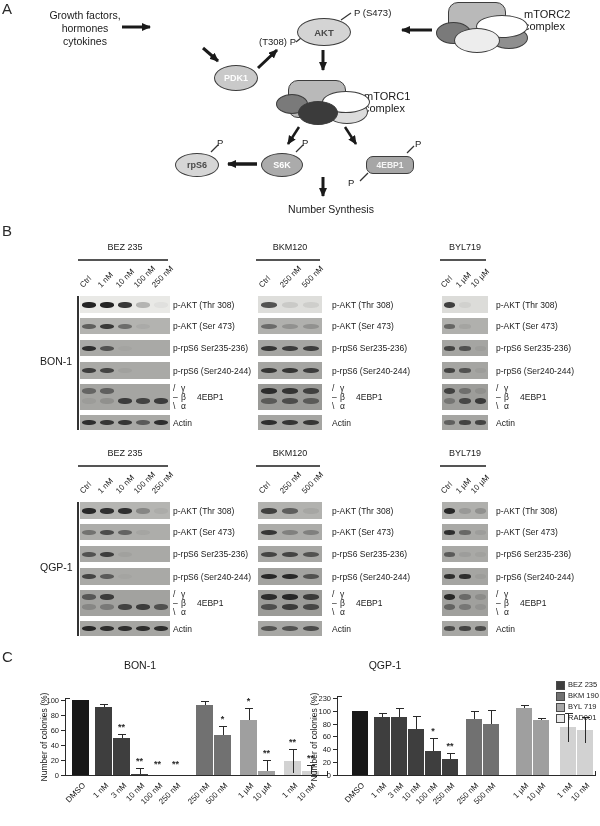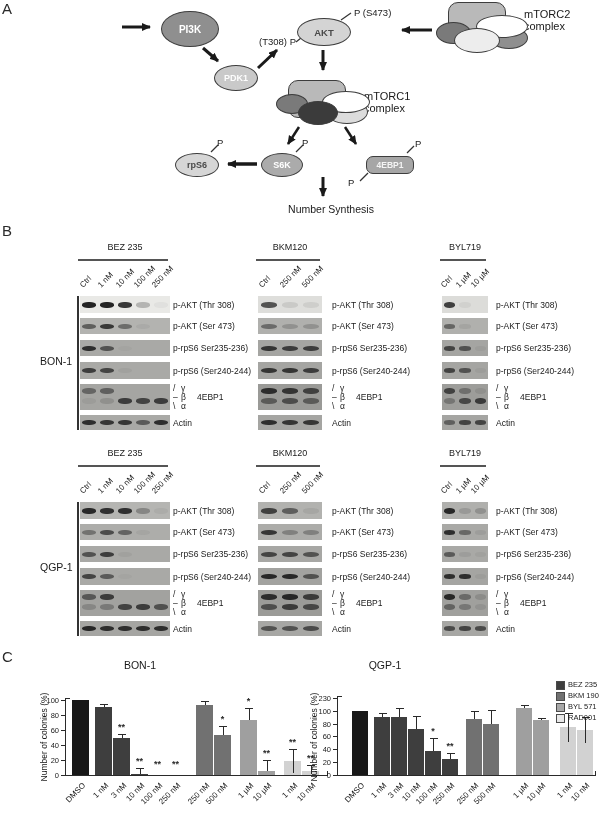--- a/index.html
+++ b/index.html
@@ -16,20 +16,25 @@
   .cxlabel{font-size:11px;line-height:12px;}
   svg.arrows{position:absolute;left:0;top:0;pointer-events:none;}
 </style>
 </head>
 <body>
 
 <div class="page">
 
   <div class="panel-label" style="left:2px;top:0px;">A</div>
 
+  <div class="abs" style="left:35px;top:9px;width:100px;">
+    <div class="gfline">Growth factors,</div>
+    <div class="gfline">hormones</div>
+    <div class="gfline">cytokines</div>
+  </div>
 
   <svg class="arrows" width="600" height="222">
     <defs>
       <marker id="ah" markerUnits="userSpaceOnUse" markerWidth="10" markerHeight="9" refX="8" refY="4" orient="auto">
         <path d="M0,0 L9,4 L0,8 z" fill="#1a1a1a"></path>
       </marker>
     </defs>
     <line x1="122" y1="27" x2="150" y2="27" stroke="#1a1a1a" stroke-width="3" marker-end="url(#ah)"></line>
     <line x1="203" y1="48" x2="218" y2="61" stroke="#1a1a1a" stroke-width="3" marker-end="url(#ah)"></line>
     <line x1="258" y1="68" x2="277" y2="50" stroke="#1a1a1a" stroke-width="3" marker-end="url(#ah)"></line>
@@ -40,21 +45,20 @@
     <line x1="257" y1="164" x2="228" y2="164" stroke="#1a1a1a" stroke-width="3.5" marker-end="url(#ah)"></line>
     <line x1="323" y1="177" x2="323" y2="196" stroke="#1a1a1a" stroke-width="3" marker-end="url(#ah)"></line>
     <line x1="296" y1="42" x2="306" y2="34" stroke="#333" stroke-width="1.2"></line>
     <line x1="341" y1="20" x2="351" y2="13" stroke="#333" stroke-width="1.2"></line>
     <line x1="211" y1="152" x2="218" y2="145" stroke="#333" stroke-width="1.2"></line>
     <line x1="296" y1="152" x2="303" y2="145" stroke="#333" stroke-width="1.2"></line>
     <line x1="407" y1="153" x2="414" y2="146" stroke="#333" stroke-width="1.2"></line>
     <line x1="368" y1="173" x2="360" y2="181" stroke="#333" stroke-width="1.2"></line>
   </svg>
 
-  <div class="node" style="left:161px;top:11px;width:56px;height:34px;background:#8f8f8f;color:#fff;font-size:10px;">PI3K</div>
   <div class="node" style="left:214px;top:65px;width:42px;height:24px;background:#c9c9c9;color:#fdfdfd;font-size:9px;">PDK1</div>
   <div class="node" style="left:297px;top:18px;width:52px;height:26px;background:#d4d4d4;color:#4a4a4a;font-size:9.5px;">AKT</div>
   <div class="node" style="left:175px;top:153px;width:42px;height:22px;background:#d6d6d6;color:#4a4a4a;font-size:9px;">rpS6</div>
   <div class="node" style="left:261px;top:153px;width:40px;height:22px;background:#ababab;color:#fff;font-size:9px;">S6K</div>
   <div class="node" style="left:366px;top:156px;width:46px;height:16px;background:#a6a6a6;color:#f4f4f4;font-size:8.5px;border-radius:7px;">4EBP1</div>
 
   <div class="txt" style="left:238px;top:36px;width:58px;text-align:right;font-size:9.5px;">(T308) P</div>
   <div class="txt" style="left:354px;top:7px;font-size:9.5px;">P (S473)</div>
   <div class="txt" style="left:217px;top:137px;font-size:9.5px;">P</div>
   <div class="txt" style="left:302px;top:137px;font-size:9.5px;">P</div>
@@ -544,18 +548,18 @@
       <div style="position: absolute; left: 498px; top: 781px; width: 70px; text-align: right; font-size: 8px; white-space: nowrap; transform: rotate(-45deg); transform-origin: 100% 0%;">1 nM</div>
       <div style="position: absolute; left: 577px; top: 730.06px; width: 16px; height: 44.94px; background: rgb(210, 210, 210);"></div>
       <div style="position: absolute; left: 585px; top: 717.22px; width: 1px; height: 25.68px; background: rgb(42, 42, 42);"></div>
       <div style="position: absolute; left: 581.5px; top: 717.22px; width: 8px; height: 1px; background: rgb(42, 42, 42);"></div>
       <div style="position: absolute; left: 515px; top: 781px; width: 70px; text-align: right; font-size: 8px; white-space: nowrap; transform: rotate(-45deg); transform-origin: 100% 0%;">10 nM</div>
       <div style="position: absolute; left: 556px; top: 681px; width: 7px; height: 7px; background: rgb(62, 62, 62); border: 1px solid rgb(74, 74, 74);"></div>
       <div style="position: absolute; left: 568px; top: 680px; font-size: 7.5px; white-space: nowrap;">BEZ 235</div>
       <div style="position: absolute; left: 556px; top: 692px; width: 7px; height: 7px; background: rgb(113, 113, 113); border: 1px solid rgb(74, 74, 74);"></div>
       <div style="position: absolute; left: 568px; top: 691px; font-size: 7.5px; white-space: nowrap;">BKM 190</div>
       <div style="position: absolute; left: 556px; top: 703px; width: 7px; height: 7px; background: rgb(168, 168, 168); border: 1px solid rgb(74, 74, 74);"></div>
-      <div style="position: absolute; left: 568px; top: 702px; font-size: 7.5px; white-space: nowrap;">BYL 571</div>
+      <div style="position: absolute; left: 568px; top: 702px; font-size: 7.5px; white-space: nowrap;">BYL 719</div>
       <div style="position: absolute; left: 556px; top: 714px; width: 7px; height: 7px; background: rgb(232, 232, 232); border: 1px solid rgb(74, 74, 74);"></div>
       <div style="position: absolute; left: 568px; top: 713px; font-size: 7.5px; white-space: nowrap;">RAD001</div>
     </div>
 
 </div>
 
 </body></html>

